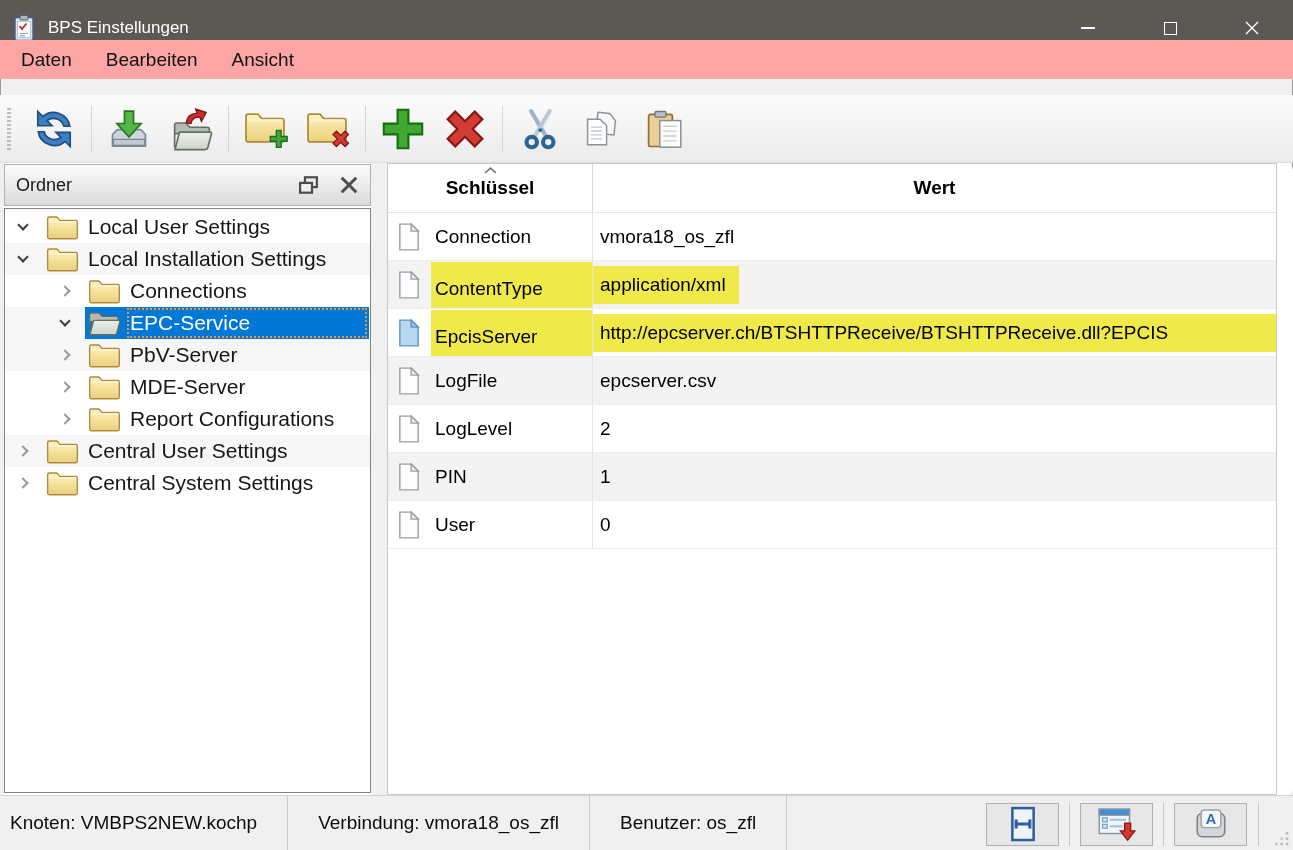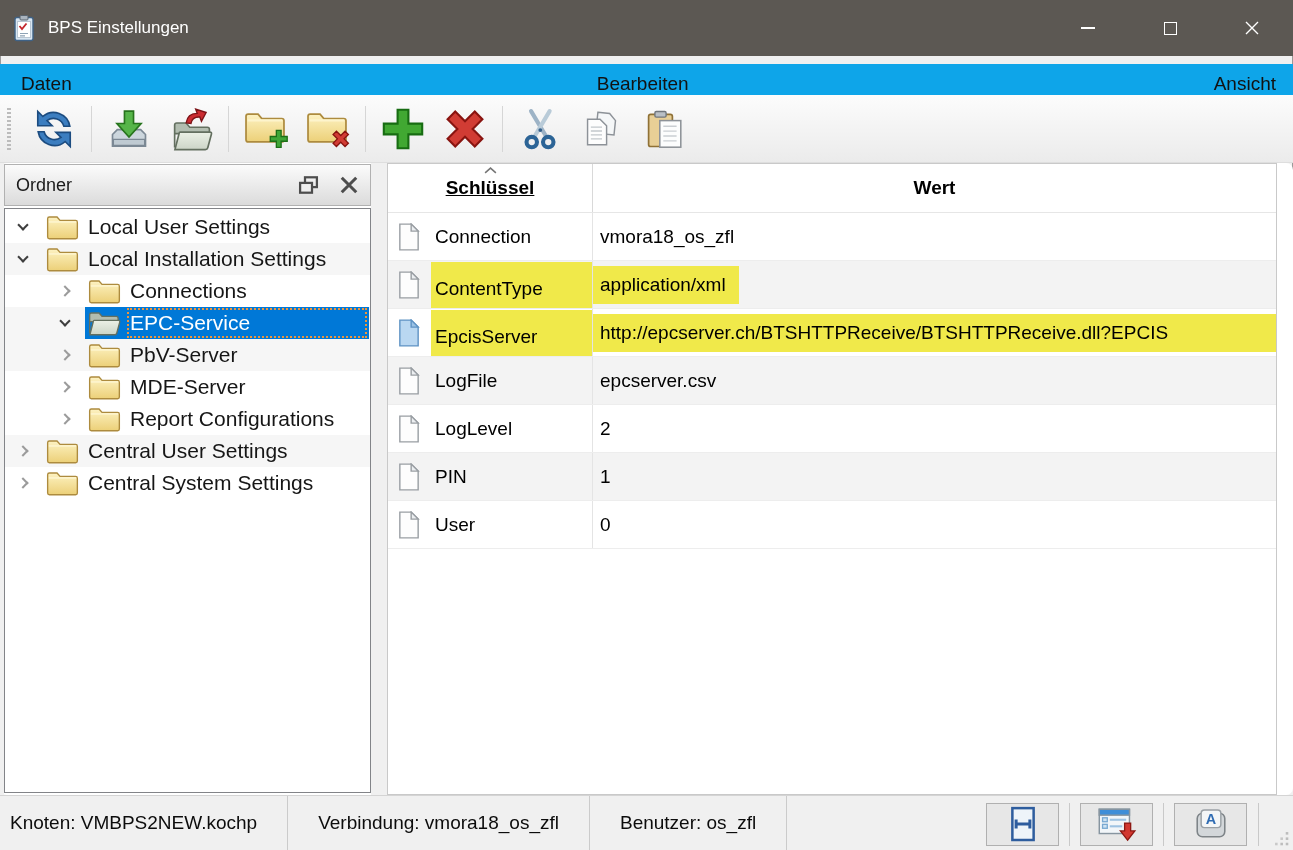--- a/index.html
+++ b/index.html
@@ -12,22 +12,22 @@
   .titlebar { position:absolute; left:0; top:0; width:100%; height:56px; background:#5c5853;
               display:flex; align-items:center; color:#fff; }
   .app-icon { margin-left:13px; flex:none; }
   .title { margin-left:13px; font-size:17px; }
   .win-controls { margin-left:auto; display:flex; height:100%; }
   .wc { width:82px; height:100%; display:flex; align-items:center; justify-content:center; }
   .glyph-min { width:14px; height:2px; background:#fff; }
   .glyph-max { width:13px; height:13px; border:1.5px solid #fff; }
 
   
-  .menubar { position:absolute; left:0; top:64px; width:100%; height:39px; background:#0ea5e9;
-             display:flex; align-items:center; font-size:19px; color:#121212; padding-left:4px;justify-content:space-between; }
+  .menubar { position:absolute; left:0; top:40px; width:100%; height:39px; background:#fca5a5;
+             display:flex; align-items:center; font-size:19px; color:#121212; padding-left:4px; }
   .mitem { padding:5px 17px; }
 
   
   .toolbar { position:absolute; left:0; top:95px; width:100%; height:68px;
              background:linear-gradient(#fcfcfc,#ebebeb); border-bottom:1px solid #dedede;
              display:flex; align-items:center; }
   .tgrip { width:4px; height:42px; border-left:2px dotted #bcbcbc; border-right:2px dotted #bcbcbc; margin:0 12px 0 7px; }
   .tb { width:58px; height:58px; display:flex; align-items:center; justify-content:center; margin:0 2px; }
   .tsep { width:1px; height:46px; background:#d6d6d6; margin:0 6px; }
 
@@ -57,21 +57,21 @@
   .trow.sel .chev, .trow.sel .fold, .trow.sel .tlabel { position:relative; z-index:1; }
   .trow.sel .tlabel { color:#ffffff; }
   .focusrect { position:absolute; left:122px; right:3px; top:1px; bottom:1px;
                border:2px dotted #ec953e; z-index:2; pointer-events:none; }
 
   
   .table-panel { position:absolute; left:387px; top:0; width:890px; height:632px;
                  background:#fff; border:1px solid #c9c9c9; }
   .thead { height:49px; display:flex; position:relative; border-bottom:1px solid #e6e6e6; }
   .thk { width:205px; border-right:1px solid #d9d9d9; display:flex; align-items:center;
-         justify-content:center; font-weight:bold; font-size:19px; color:#000;text-decoration:underline; }
+         justify-content:center; font-weight:bold; font-size:19px; color:#000; }
   .thv { flex:1; display:flex; align-items:center; justify-content:center; font-weight:bold; font-size:19px; color:#000; }
   .sortind { position:absolute; top:3px; left:96px; }
 
   .drow { height:48px; display:flex; border-bottom:1px solid #ededed; font-size:19px; color:#000; }
   .drow.alt { background:#f3f3f3; }
   .ckey { width:205px; border-right:1px solid #e4e4e4; display:flex; align-items:center; padding-left:10px; }
   .pg { width:22px; height:28px; flex:none; }
   .pg.blue { --pgf:#b9d7f1; --pgs:#5f93c4; --pgd:#9cc3e6; }
   .klab { margin-left:15px; white-space:nowrap; }
   .klab.hl { flex:1; margin-left:11px; background:#f0e94a; padding:16px 0 8px 4px; }

